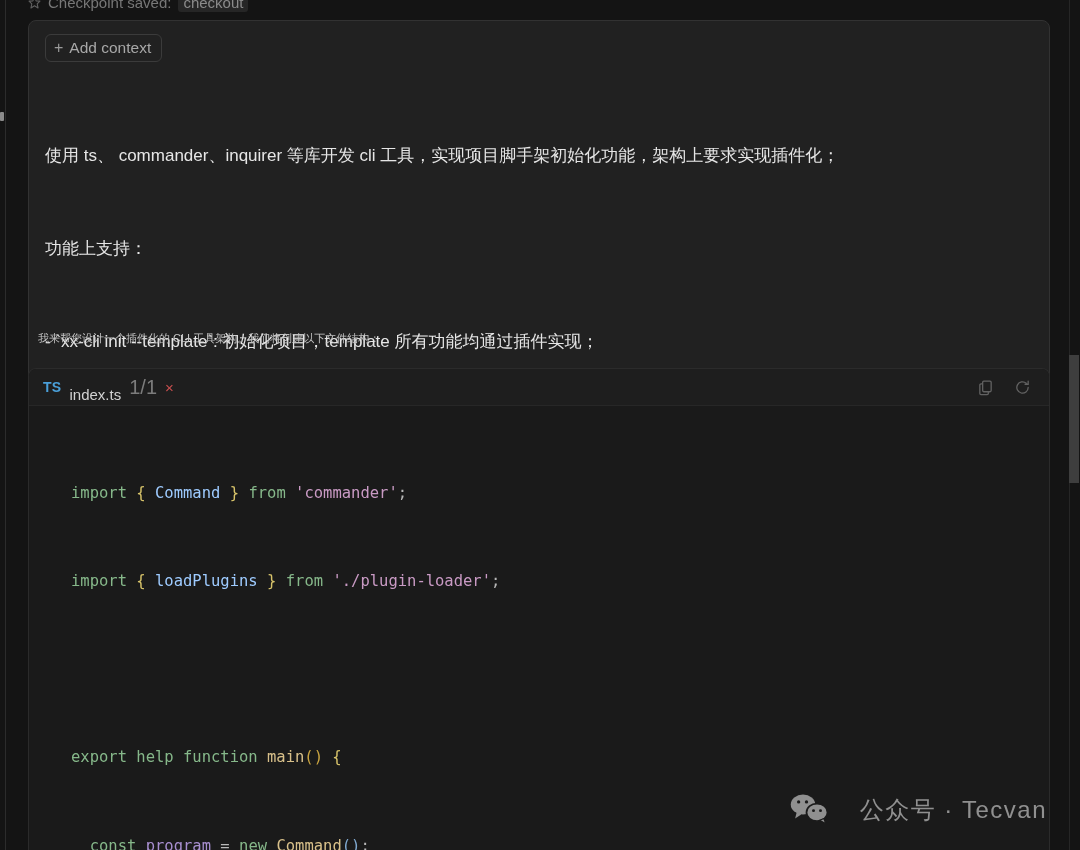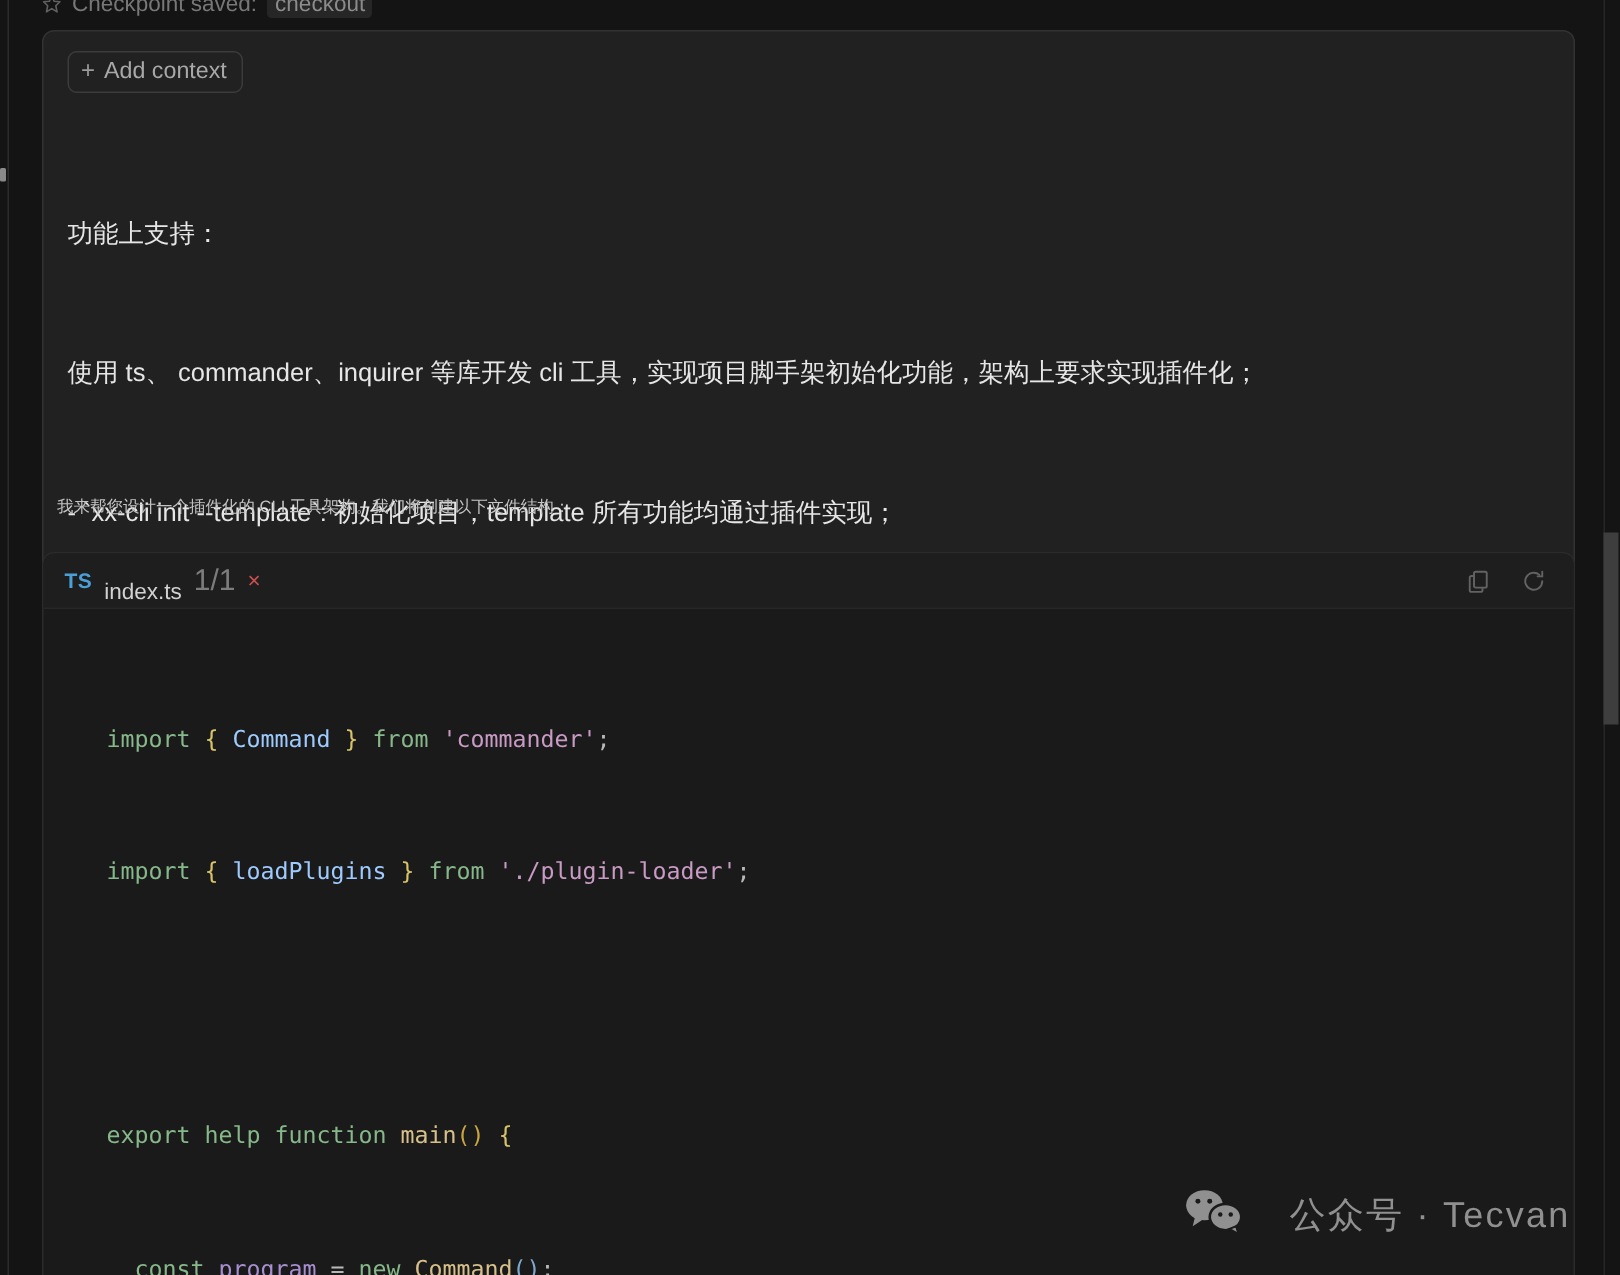--- a/index.html
+++ b/index.html
@@ -286,22 +286,22 @@
     </div>
 
     <div class="composer">
 
       <div class="add-context">
         <span class="plus">+</span>
         <span>Add context</span>
       </div>
 
       <div class="prompt-body">
+        <div>使用 ts、 commander、inquirer 等库开发 cli 工具，实现项目脚手架初始化功能，架构上要求实现插件化；</div>
         <div>功能上支持：</div>
-        <div>使用 ts、 commander、inquirer 等库开发 cli 工具，实现项目脚手架初始化功能，架构上要求实现插件化；</div>
         <div>- `xx-cli init --template`: 初始化项目，template 所有功能均通过插件实现；</div>
         <div>- `xx-cli help`: 打印帮助文档</div>
         <span class="blank"></span>
         <div>所有功能均通过插件实现</div>
       </div>
 
       <div class="composer-footer">
         <div class="footer-left">
 
           <span class="model-select">

